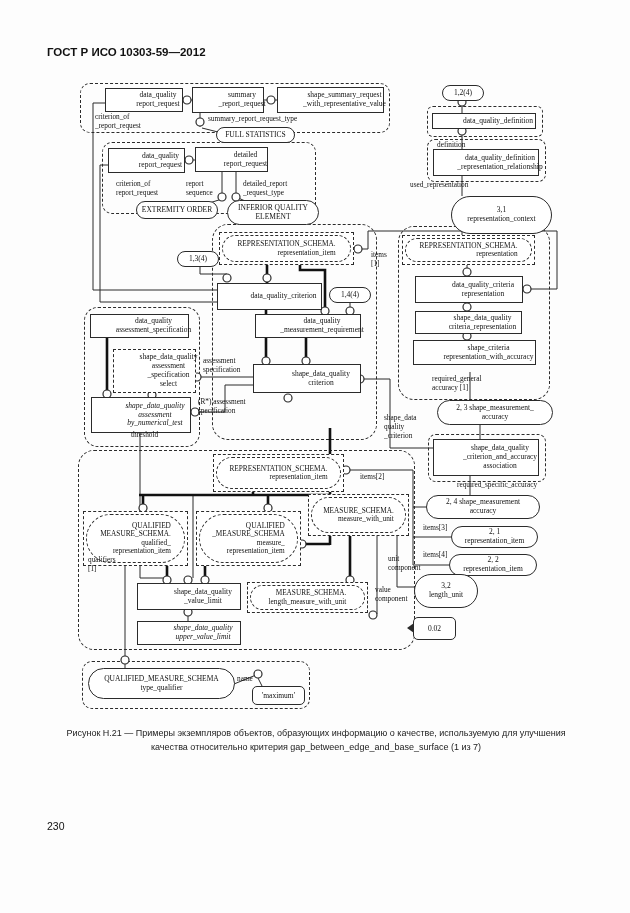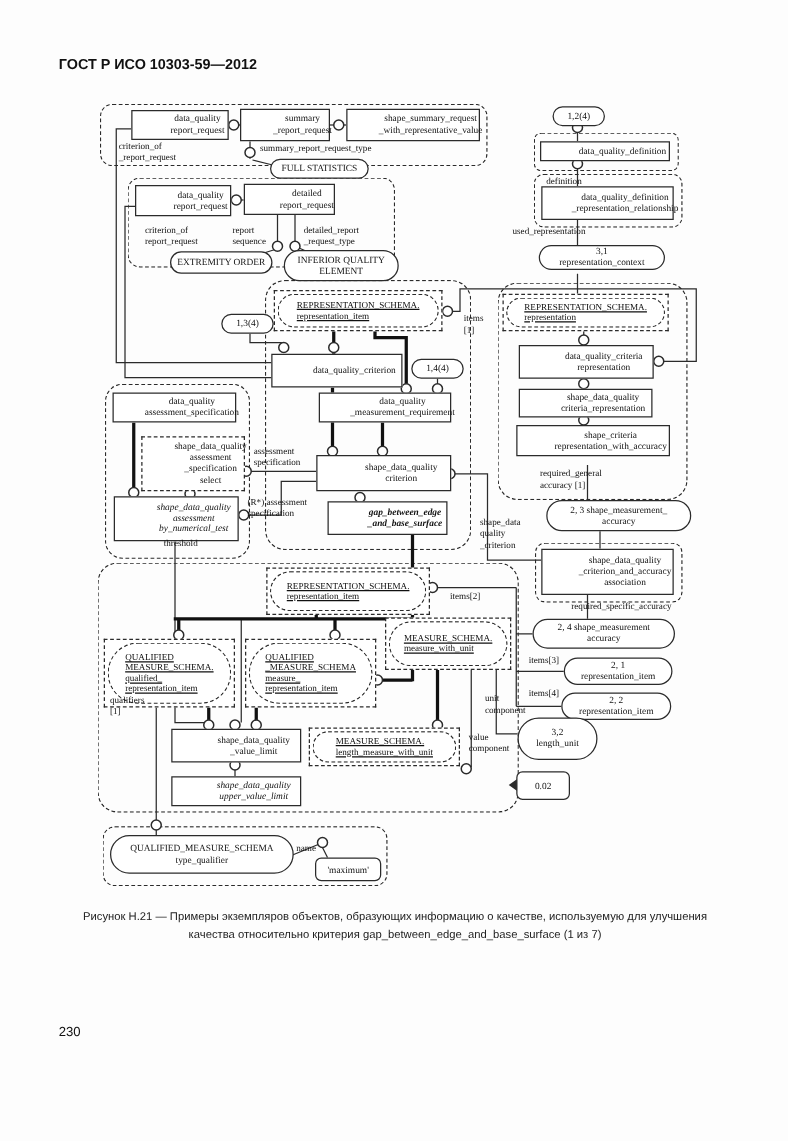--- a/index.html
+++ b/index.html
@@ -15,22 +15,22 @@
        justify-content:center;text-align:center;font:7.5px/1.18 "Liberation Serif",serif;
        white-space:pre-line;color:#111;box-sizing:border-box;z-index:4;padding-left:28px;}
   .box.dash{border-style:dashed;}
   .box.ital{font-style:italic;}
   .box.bital{font-style:italic;font-weight:bold;}
   .oval{position:absolute;border:1.1px solid #2b2b2b;background:#fff;border-radius:60px;display:flex;
         align-items:center;justify-content:center;text-align:center;font:7.5px/1.15 "Liberation Serif",serif;
         white-space:pre-line;color:#111;box-sizing:border-box;z-index:4;}
   .schema{position:absolute;border:1.1px dashed #2b2b2b;background:#fff;padding:2px;box-sizing:border-box;z-index:4;}
   .schema .inn{width:100%;height:100%;border:1.1px dashed #2b2b2b;border-radius:60px;display:flex;
-        align-items:center;justify-content:center;text-align:left;font:7.3px/1.12 "Liberation Serif",serif;
-        white-space:pre-line;color:#111;box-sizing:border-box;text-decoration:underline;}
+        align-items:center;justify-content:center;text-align:right;font:7.3px/1.12 "Liberation Serif",serif;
+        white-space:pre-line;color:#111;box-sizing:border-box;}
   .val{position:absolute;border:1.2px solid #2b2b2b;background:#fff;border-radius:5px;display:flex;
         align-items:center;justify-content:center;font:7.5px "Liberation Serif",serif;z-index:4;}
   .lbl{position:absolute;font:7.3px/1.2 "Liberation Serif",serif;white-space:pre-line;color:#111;z-index:5;}
   svg.wires{position:absolute;left:0;top:0;z-index:3;}
 </style>
 </head>
 <body>
 
 <div id="page">
 
@@ -158,22 +158,20 @@
   <div class="box" style="left:413px;top:340px;width:123px;height:25px">shape_criteria
 representation_with_accuracy</div>
   <div class="box" style="left:433px;top:439px;width:106px;height:37px">shape_data_quality
 _criterion_and_accuracy
 association</div>
   <div class="box" style="left:217px;top:283px;width:105px;height:27px">data_quality_criterion</div>
   <div class="box" style="left:255px;top:314px;width:106px;height:24px">data_quality
 _measurement_requirement</div>
   <div class="box" style="left:253px;top:364px;width:108px;height:29px">shape_data_quality
 criterion</div>
-  <div class="box bital" style="left:262px;top:401px;width:96px;height:27px">gap_between_edge
-_and_base_surface</div>
   <div class="box" style="left:90px;top:314px;width:99px;height:24px">data_quality
 assessment_specification</div>
   <div class="box dash" style="left:113px;top:349px;width:83px;height:44px">shape_data_quality
 assessment
 _specification
 select</div>
   <div class="box ital" style="left:91px;top:397px;width:100px;height:36px">shape_data_quality
 assessment
 by_numerical_test</div>
   <div class="box" style="left:137px;top:583px;width:104px;height:27px">shape_data_quality
@@ -214,21 +212,21 @@
 length_measure_with_unit</div>
     </div>
   <div class="oval" style="left:88px;top:668px;width:147px;height:31px">QUALIFIED_MEASURE_SCHEMA
 type_qualifier</div>
 
   <div class="oval" style="left:216px;top:127px;width:79px;height:16px">FULL STATISTICS</div>
   <div class="oval" style="left:136px;top:201px;width:82px;height:18px">EXTREMITY ORDER</div>
   <div class="oval" style="left:227px;top:200px;width:92px;height:25px">INFERIOR QUALITY
 ELEMENT</div>
   <div class="oval" style="left:442px;top:85px;width:42px;height:16px">1,2(4)</div>
-  <div class="oval" style="left:431px;top:196px;width:101px;height:20px">3,1
+  <div class="oval" style="left:451px;top:196px;width:101px;height:38px">3,1
 representation_context</div>
   <div class="oval" style="left:177px;top:251px;width:42px;height:16px">1,3(4)</div>
   <div class="oval" style="left:329px;top:287px;width:42px;height:16px">1,4(4)</div>
   <div class="oval" style="left:437px;top:400px;width:116px;height:25px">2, 3 shape_measurement_
 accuracy</div>
   <div class="oval" style="left:426px;top:495px;width:114px;height:24px">2, 4 shape_measurement
 accuracy</div>
   <div class="oval" style="left:451px;top:526px;width:87px;height:22px">2, 1
 representation_item</div>
   <div class="oval" style="left:449px;top:554px;width:88px;height:22px">2, 2

